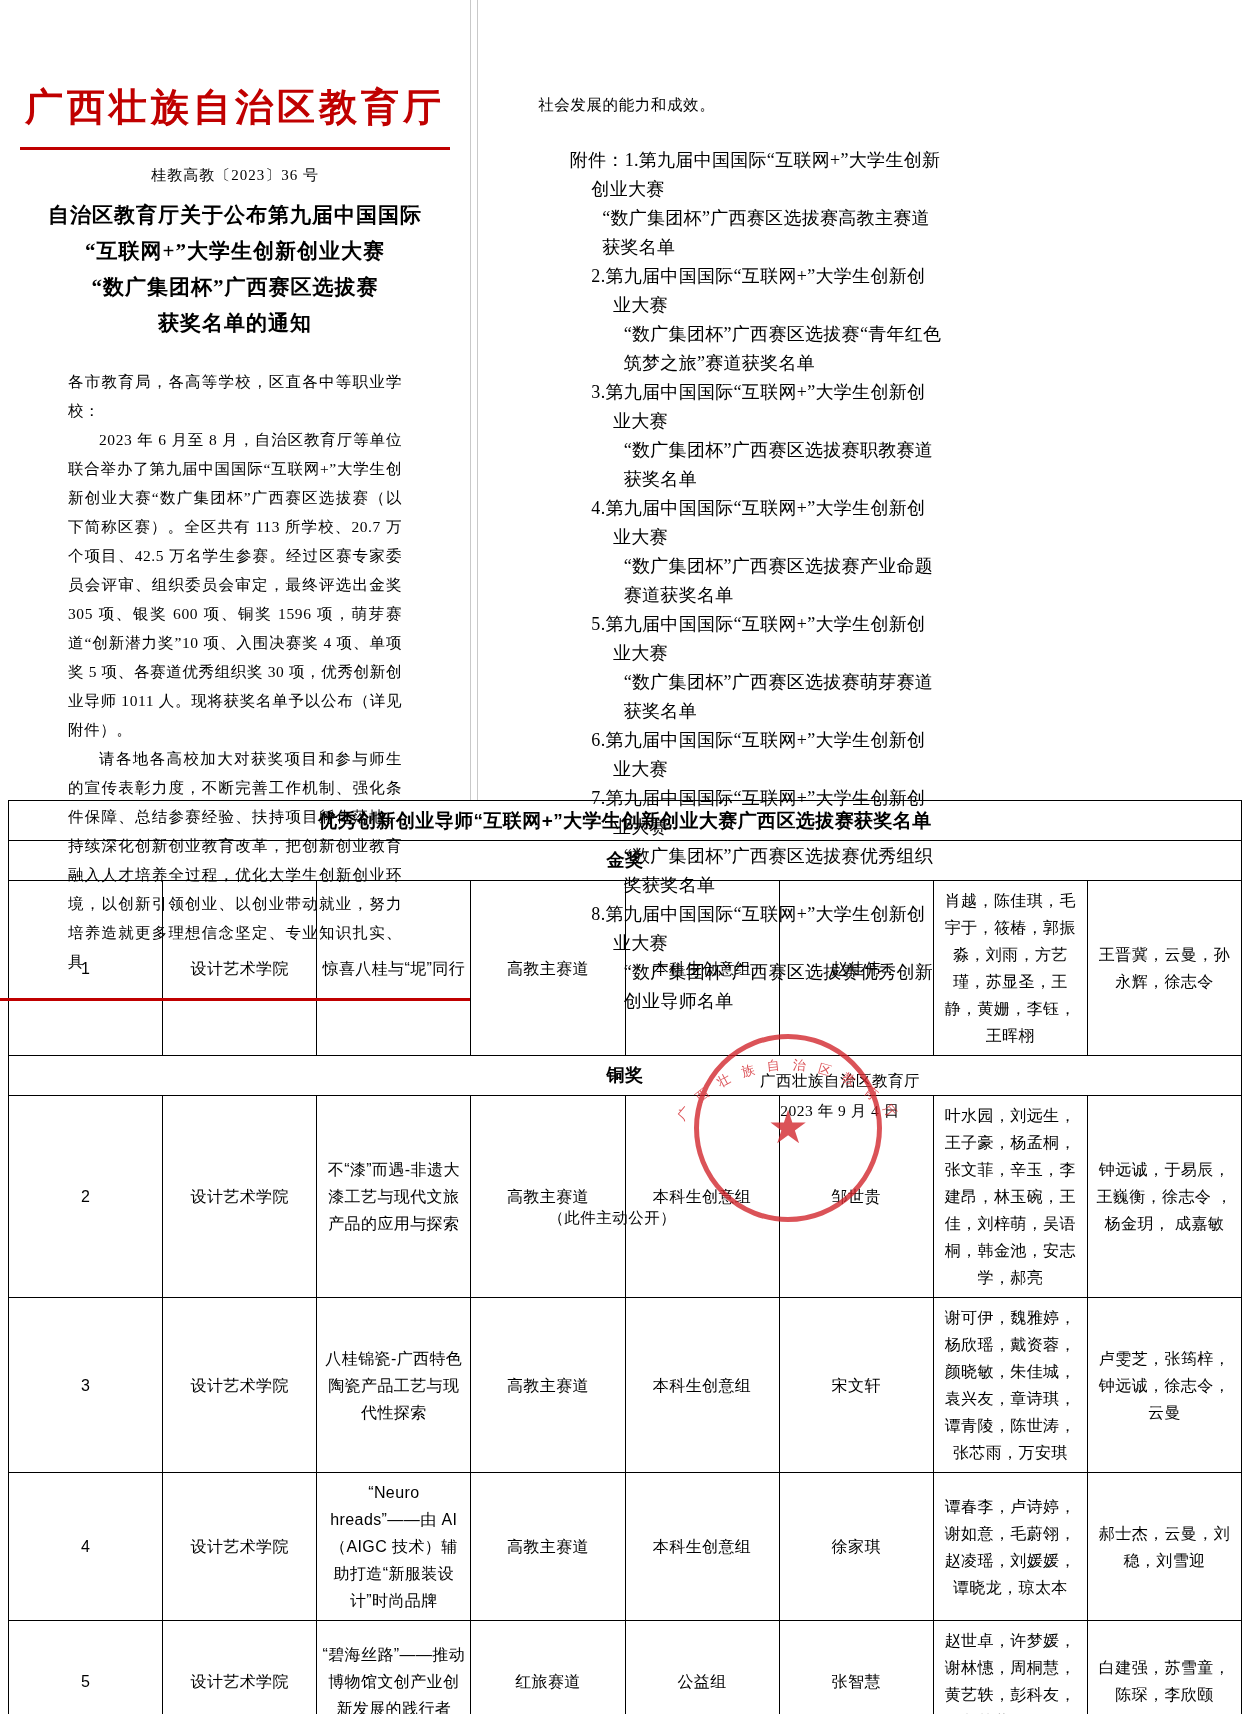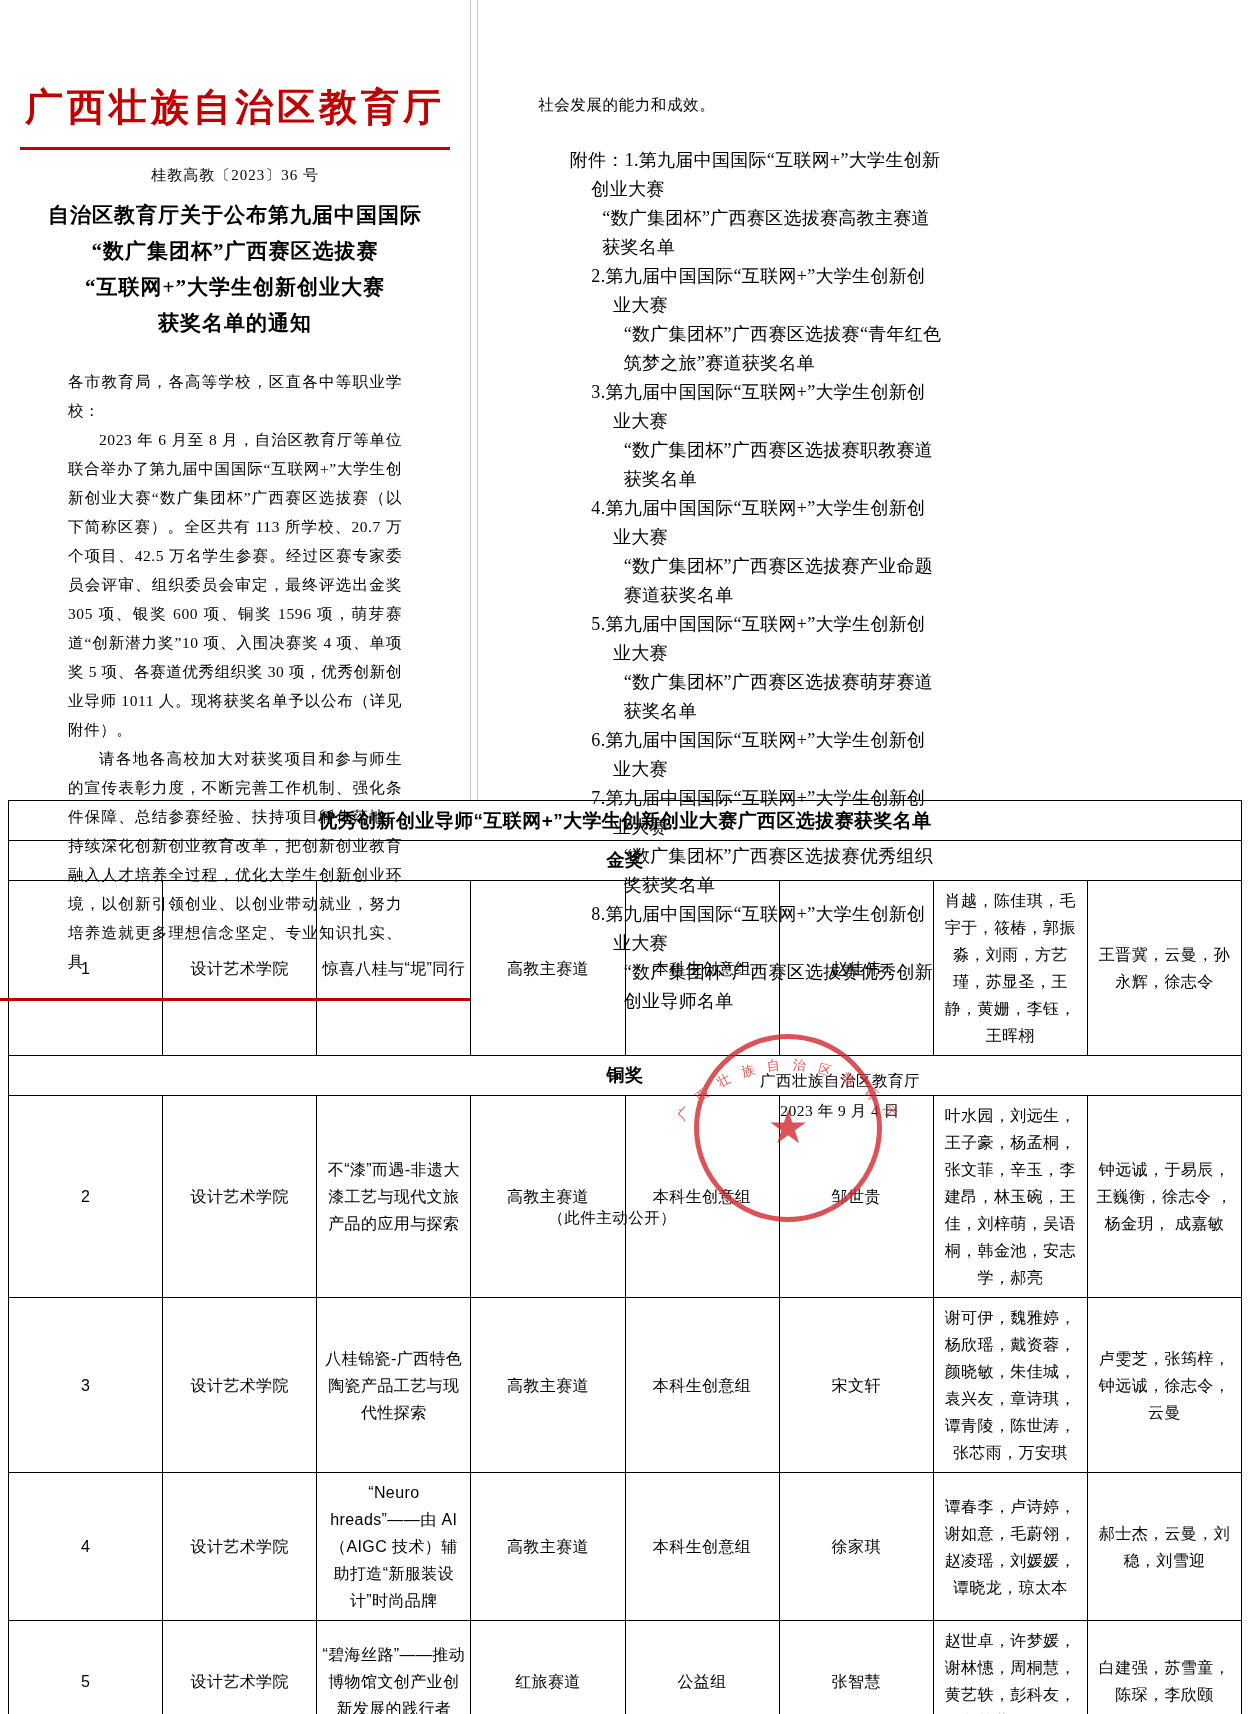--- a/index.html
+++ b/index.html
@@ -206,22 +206,22 @@
 
 <div class="notice-area">
 
   <div class="page page-left">
     <div class="org-title">广西壮族自治区教育厅</div>
     <div class="red-rule-top"></div>
     <div class="doc-number">桂教高教〔2023〕36 号</div>
 
     <div class="doc-title">
       <div>自治区教育厅关于公布第九届中国国际</div>
+      <div>“互联网+”大学生创新创业大赛</div>
       <div>“数广集团杯”广西赛区选拔赛</div>
-      <div>“互联网+”大学生创新创业大赛</div>
       <div>获奖名单的通知</div>
     </div>
 
     <div class="body-text">
       <p>各市教育局，各高等学校，区直各中等职业学校：</p>
       <p class="indent">2023 年 6 月至 8 月，自治区教育厅等单位联合举办了第九届中国国际“互联网+”大学生创新创业大赛“数广集团杯”广西赛区选拔赛（以下简称区赛）。全区共有 113 所学校、20.7 万个项目、42.5 万名学生参赛。经过区赛专家委员会评审、组织委员会审定，最终评选出金奖 305 项、银奖 600 项、铜奖 1596 项，萌芽赛道“创新潜力奖”10 项、入围决赛奖 4 项、单项奖 5 项、各赛道优秀组织奖 30 项，优秀创新创业导师 1011 人。现将获奖名单予以公布（详见附件）。</p>
       <p class="indent">请各地各高校加大对获奖项目和参与师生的宣传表彰力度，不断完善工作机制、强化条件保障、总结参赛经验、扶持项目孵化落地。持续深化创新创业教育改革，把创新创业教育融入人才培养全过程，优化大学生创新创业环境，以创新引领创业、以创业带动就业，努力培养造就更多理想信念坚定、专业知识扎实、具</p>
     </div>
 
     <div class="red-rule-bottom"></div>

